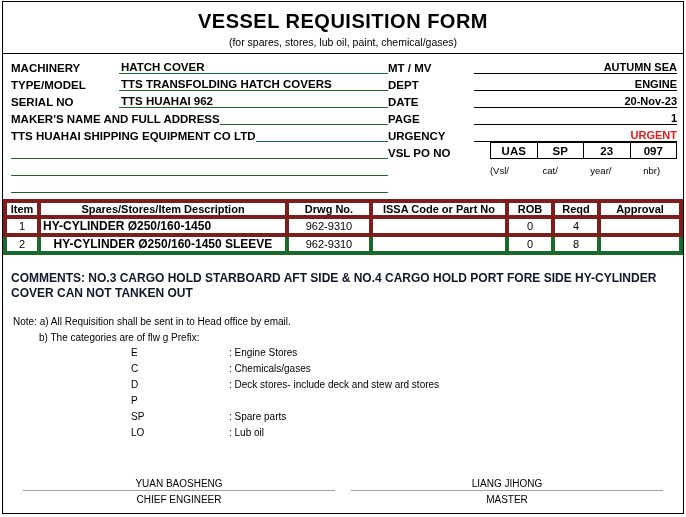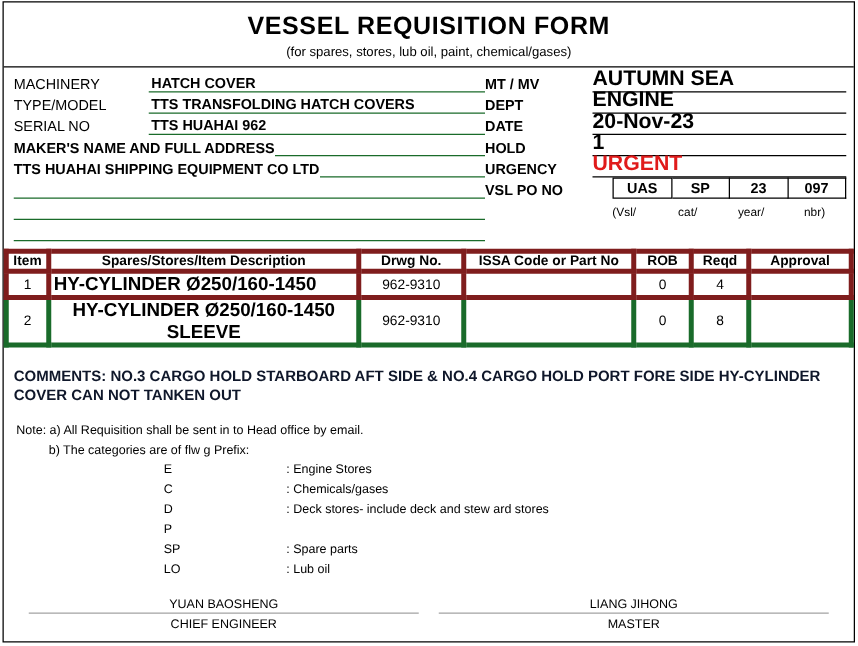--- a/index.html
+++ b/index.html
@@ -58,21 +58,21 @@
     flex: 1;
     padding-right: 6px;
     box-sizing: border-box;
   }
   .irow {
     display: flex;
     align-items: flex-end;
     height: 17px;
   }
   .ilabel {
-    font-weight: normal;
+    font-weight: bold;
     font-size: 11.5px;
     white-space: nowrap;
   }
   .ilabel-l { width: 108px; }
   .ivalue {
     flex: 1;
     font-weight: bold;
     font-size: 11.5px;
     border-bottom: 1px solid #1a6b2a;
     padding-left: 2px;
@@ -97,23 +97,23 @@
     height: 17px;
   }
   .rlabel {
     font-weight: bold;
     font-size: 11.5px;
     width: 86px;
     white-space: nowrap;
   }
   .rvalue {
     flex: 1;
-    text-align: left;
-    font-weight: bold;
-    font-size: 17px;
+    text-align: right;
+    font-weight: bold;
+    font-size: 11px;
     border-bottom: 1px solid #000000;
     white-space: nowrap;
   }
   .rvalue.urgent { color: #e01b1b; }
   .po-cells {
     flex: 1;
     display: flex;
   }
   .po-cell {
     flex: 1;
@@ -153,21 +153,21 @@
     box-sizing: border-box;
   }
   .tbl th {
     font-weight: bold;
     text-align: center;
     font-size: 11px;
   }
   .tbl td.c { text-align: center; }
   .tbl td.desc {
     font-weight: bold;
-    font-size: 15px;
+    font-size: 12px;
   }
   .row-green td {
     border-color: #1a6b2a;
   }
   .row-green td.desc {
     text-align: center;
   }
 
   
   .comments {
@@ -263,21 +263,21 @@
       </div>
       <div class="rrow">
         <span class="rlabel">DEPT</span>
         <span class="rvalue">ENGINE</span>
       </div>
       <div class="rrow">
         <span class="rlabel">DATE</span>
         <span class="rvalue">20-Nov-23</span>
       </div>
       <div class="rrow">
-        <span class="rlabel">HOLD</span>
+        <span class="rlabel">PAGE</span>
         <span class="rvalue">1</span>
       </div>
       <div class="rrow">
         <span class="rlabel">URGENCY</span>
         <span class="rvalue urgent">URGENT</span>
       </div>
       <div class="rrow">
         <span class="rlabel">VSL PO NO</span>
         <span class="po-cells">
           <span class="po-cell">UAS</span>

